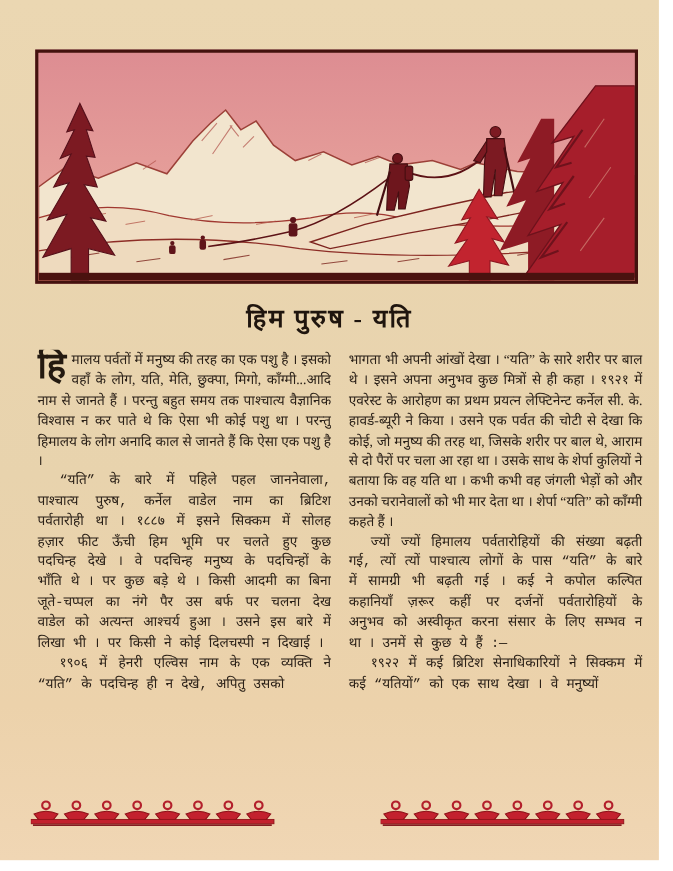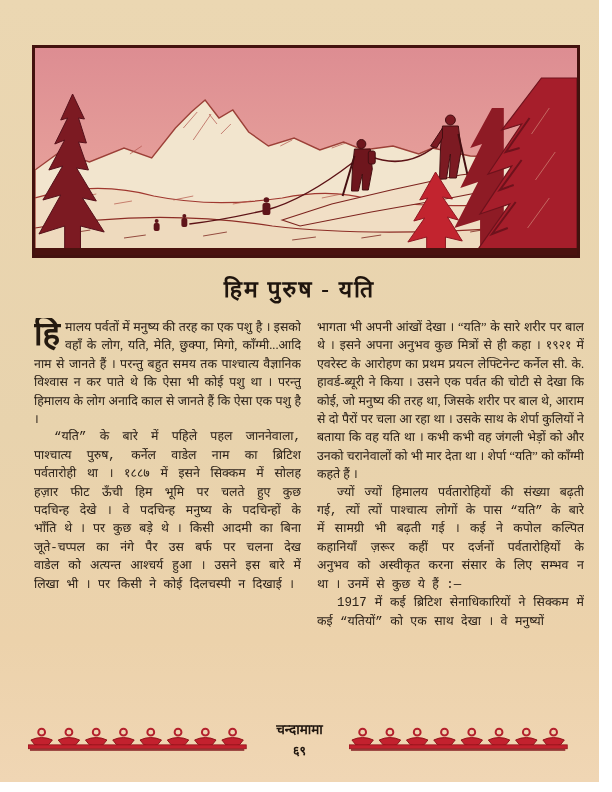--- a/index.html
+++ b/index.html
@@ -117,25 +117,26 @@
       <rect x="0" y="200" width="548" height="7" fill="#4a120f"></rect>
     </svg>
   </div>
 
   <div class="page-title">हिम पुरुष - यति</div>
 
   <div class="columns">
     <div class="col">
       <p><span class="dropcap">हि</span><span>मालय पर्वतों में मनुष्य की तरह का एक पशु है । इसको वहाँ के लोग, यति, मेति, छुक्पा, मिगो, काँग्मी...आदि नाम से जानते हैं । परन्तु बहुत समय तक पाश्चात्य वैज्ञानिक विश्वास न कर पाते थे कि ऐसा भी कोई पशु था । परन्तु हिमालय के लोग अनादि काल से जानते हैं कि ऐसा एक पशु है ।</span></p>
       <p class="indent">“यति” के बारे में पहिले पहल जाननेवाला, पाश्चात्य पुरुष, कर्नेल वाडेल नाम का ब्रिटिश पर्वतारोही था । १८८७ में इसने सिक्कम में सोलह हज़ार फीट ऊँची हिम भूमि पर चलते हुए कुछ पदचिन्ह देखे । वे पदचिन्ह मनुष्य के पदचिन्हों के भाँति थे । पर कुछ बड़े थे । किसी आदमी का बिना जूते-चप्पल का नंगे पैर उस बर्फ पर चलना देख वाडेल को अत्यन्त आश्चर्य हुआ । उसने इस बारे में लिखा भी । पर किसी ने कोई दिलचस्पी न दिखाई ।</p>
+      <p class="indent">१९०६ में हेनरी एल्विस नाम के एक व्यक्ति ने “यति” के पदचिन्ह ही न देखे, अपितु उसको</p>
     </div>
     <div class="col">
       <p>भागता भी अपनी आंखों देखा ।  “यति” के सारे शरीर पर बाल थे ।  इसने अपना अनुभव कुछ मित्रों से ही कहा ।  १९२१ में एवरेस्ट के आरोहण का प्रथम प्रयत्न लेफ्टिनेन्ट कर्नेल सी. के. हावर्ड-ब्यूरी ने किया ।  उसने एक पर्वत की चोटी से देखा कि कोई, जो मनुष्य की तरह था, जिसके शरीर पर बाल थे,  आराम से दो पैरों पर चला आ रहा था । उसके साथ के शेर्पा कुलियों ने बताया कि वह यति था ।  कभी कभी वह जंगली भेड़ों को और उनको चरानेवालों को भी मार देता था ।  शेर्पा “यति” को काँग्मी कहते हैं ।</p>
       <p class="indent">ज्यों ज्यों हिमालय पर्वतारोहियों की संख्या बढ़ती गई, त्यों त्यों पाश्चात्य लोगों के पास “यति” के बारे में सामग्री भी बढ़ती गई ।  कई ने कपोल कल्पित कहानियाँ ज़रूर कहीं पर दर्जनों पर्वतारोहियों के अनुभव को अस्वीकृत करना संसार के लिए सम्भव न था ।  उनमें से कुछ ये हैं :—</p>
-      <p class="indent">1917 में कई ब्रिटिश सेनाधिकारियों ने सिक्कम में कई “यतियों” को एक साथ देखा ।  वे मनुष्यों</p>
+      <p class="indent">१९२२ में कई ब्रिटिश सेनाधिकारियों ने सिक्कम में कई “यतियों” को एक साथ देखा ।  वे मनुष्यों</p>
     </div>
   </div>
 
   <div class="footer">
     <svg class="ornament" width="225" height="26" viewBox="0 0 228 26">
       <defs>
         <g id="lampL">
           <circle cx="14" cy="6" r="3.5" fill="none" stroke="#b3202c" stroke-width="2"></circle>
           <path d="M3,14 Q14,9 25,14 L21,19 Q14,22 7,19 Z" fill="#c3212e" stroke="#8e1118" stroke-width="1"></path>
         </g>
@@ -145,24 +146,20 @@
         <use href="#lampL" x="56"></use>
         <use href="#lampL" x="84"></use>
       <use href="#lampL" x="112"></use>
         <use href="#lampL" x="140"></use>
         <use href="#lampL" x="168"></use>
         <use href="#lampL" x="196"></use>
       <rect x="0" y="19" width="224" height="4" fill="#c3212e" stroke="#8e1118" stroke-width="0.8"></rect>
       <rect x="2" y="23.5" width="220" height="1.5" fill="#7c0f16"></rect>
     </svg>
 
-    <div class="footer-center">
-      <div class="magazine-name">चन्दामामा</div>
-      <div class="page-number">६९</div>
-    </div>
 
     <svg class="ornament" width="225" height="26" viewBox="0 0 228 26">
       <defs>
         <g id="lampR">
           <circle cx="14" cy="6" r="3.5" fill="none" stroke="#b3202c" stroke-width="2"></circle>
           <path d="M3,14 Q14,9 25,14 L21,19 Q14,22 7,19 Z" fill="#c3212e" stroke="#8e1118" stroke-width="1"></path>
         </g>
       </defs>
       <use href="#lampR" x="0"></use>
         <use href="#lampR" x="28"></use>

